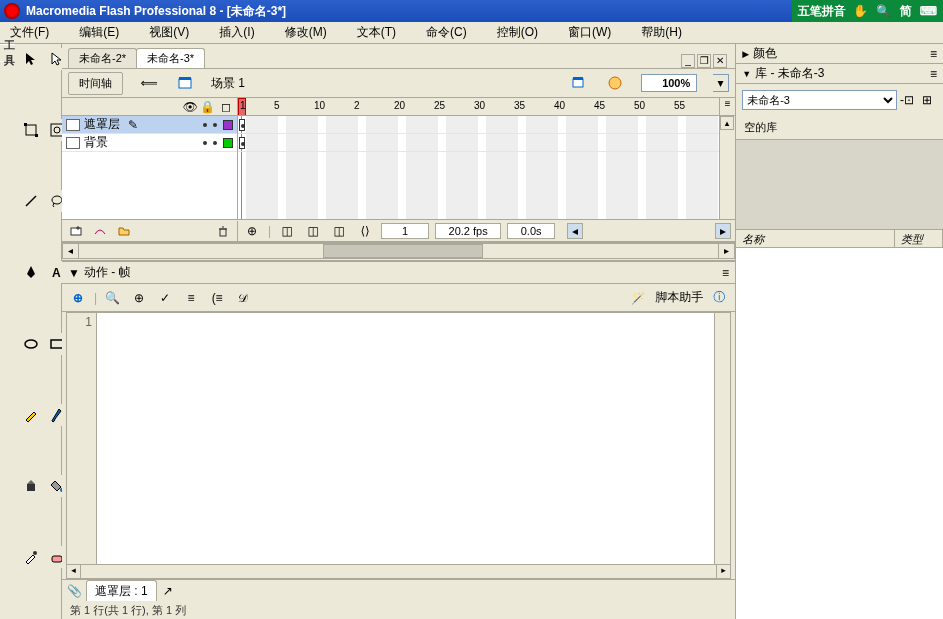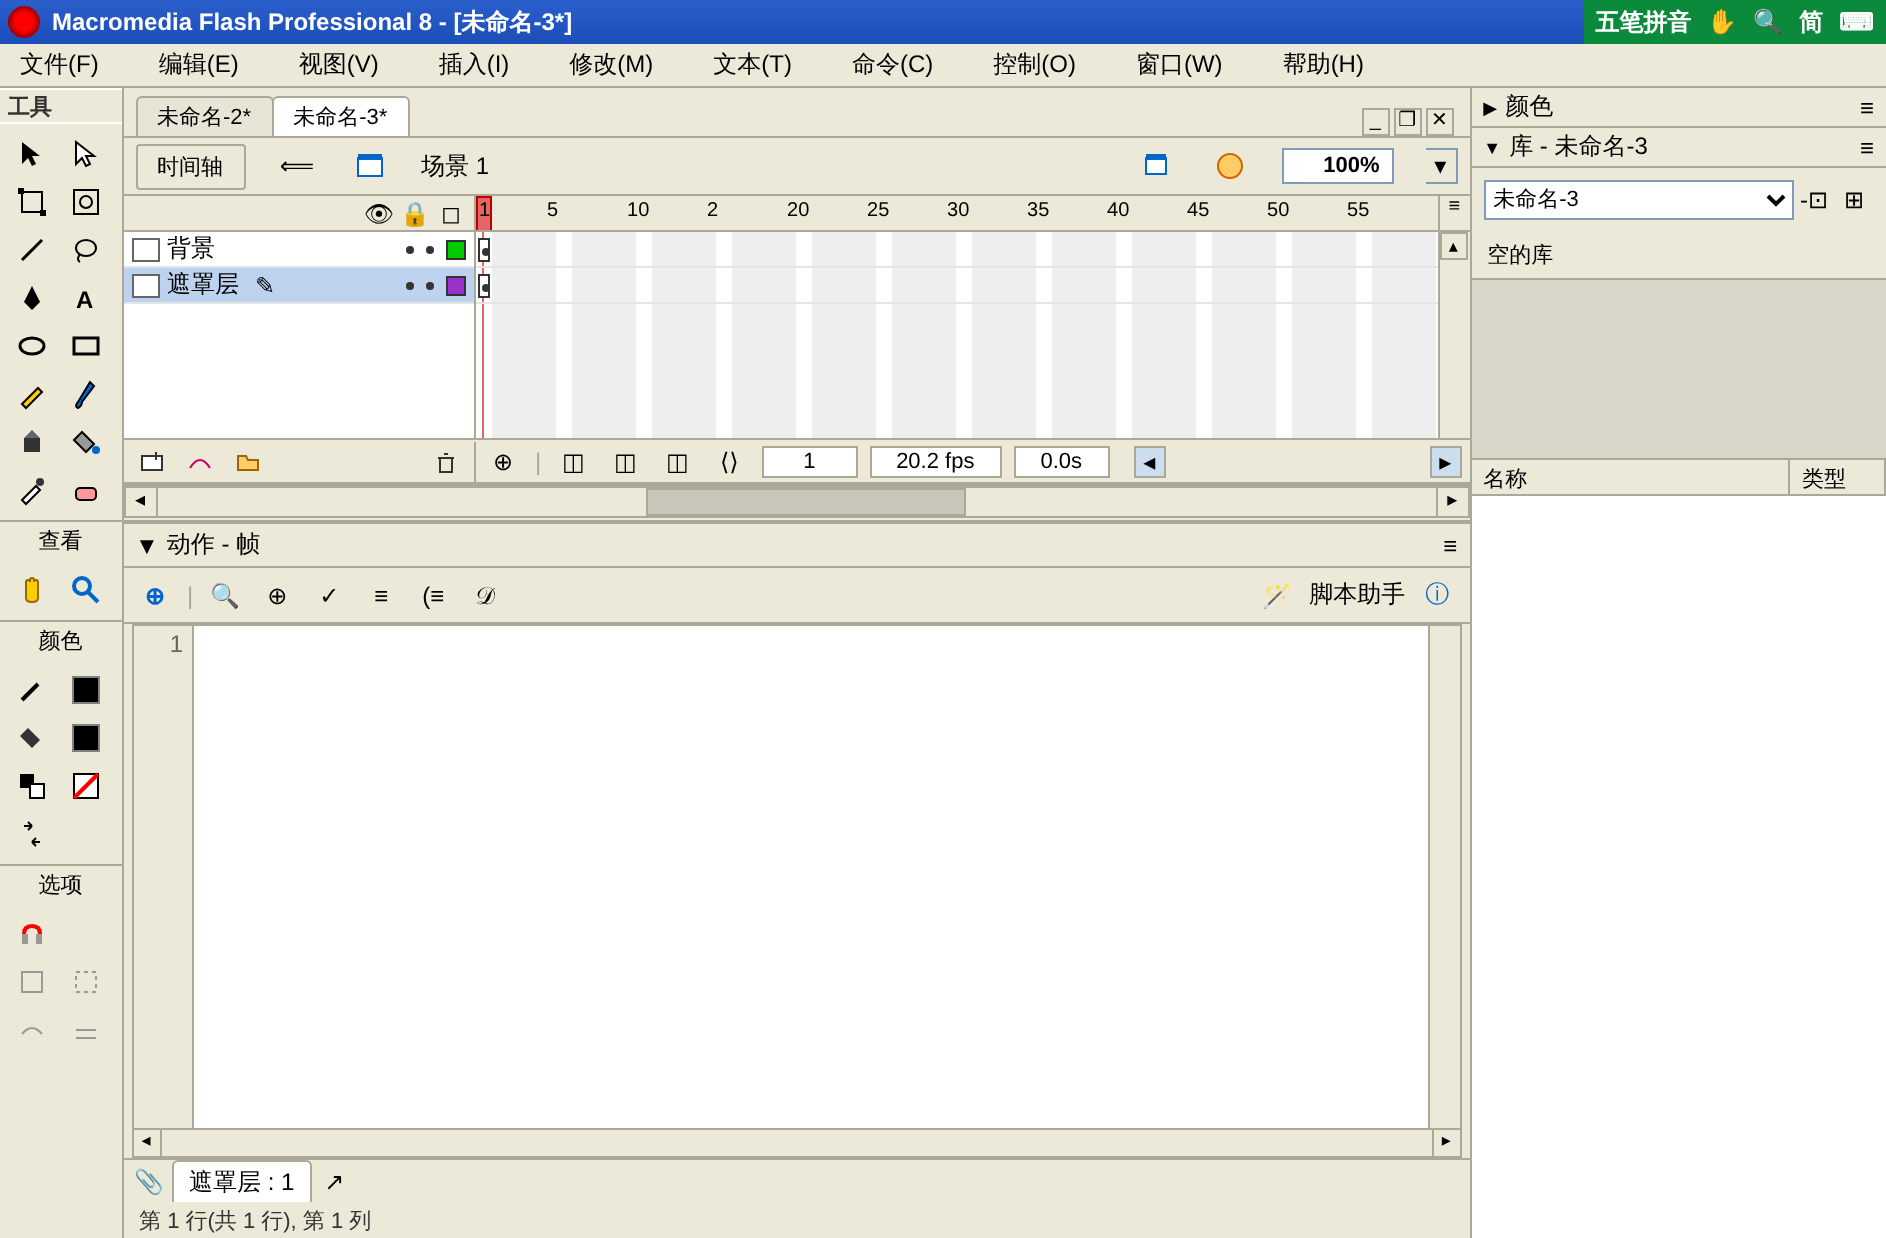--- a/index.html
+++ b/index.html
@@ -12,21 +12,21 @@
 .ime-bar span { padding: 0 2px; }
 
 
 .menubar { height: 22px; background: #ece9d8; border-bottom: 1px solid #aca899; display: flex; align-items: center; padding-left: 4px; gap: 18px; }
 .menubar .item { padding: 2px 6px; cursor: default; }
 
 
 .main { display: flex; height: calc(619px - 44px); }
 
 
-.tools-panel { width: 62px; background: #ece9d8; border-right: 1px solid #aca899; display: flex; flex-direction: column; }
+.tools-panel { width: 62px; background: #ece9d8; border-right: 1px solid #aca899; display: flex; flex-direction: row; }
 .panel-header { height: 18px; background: #ece9d8; border-bottom: 1px solid #fff; border-top: 1px solid #fff; display: flex; align-items: center; padding-left: 4px; font-size: 11px; font-weight: bold; color: #333; }
 .tool-grid { display: grid; grid-template-columns: 1fr 1fr; gap: 2px; padding: 4px; }
 .tool-btn { width: 24px; height: 22px; border: 1px solid transparent; display: flex; align-items: center; justify-content: center; cursor: default; background: #ece9d8; }
 .tool-btn svg { width: 16px; height: 16px; }
 .color-swatch { width: 14px; height: 14px; border: 1px solid #808080; display: inline-block; }
 .section-label { text-align: center; font-size: 11px; padding: 2px 0; border-top: 1px solid #aca899; }
 
 
 .center { flex: 1; display: flex; flex-direction: column; background: #ece9d8; position: relative; }
 
@@ -94,21 +94,21 @@
 
 
 .right-panels { width: 210px; background: #ece9d8; border-left: 1px solid #aca899; display: flex; flex-direction: column; }
 .panel-title { height: 20px; background: #ece9d8; border-bottom: 1px solid #aca899; display: flex; align-items: center; padding: 0 6px; font-size: 11px; gap: 4px; }
 .panel-title .tri { font-size: 9px; }
 .lib-select { margin: 6px; display: flex; }
 .lib-select select { flex: 1; height: 20px; border: 1px solid #7f9db9; background: #fff; font-size: 11px; }
 .lib-empty { padding: 4px 8px; font-size: 11px; border-bottom: 1px solid #aca899; }
 .lib-preview { height: 90px; background: #d8d6c8; border-bottom: 1px solid #aca899; }
 .lib-cols { height: 18px; display: flex; border-bottom: 1px solid #aca899; background: #ece9d8; }
-.lib-cols .col { padding: 2px 6px; border-right: 1px solid #aca899; font-size: 11px; }
+.lib-cols .col { padding: 2px 6px; border-right: 1px solid #aca899; font-size: 11px; font-style: italic; }
 .lib-list { flex: 1; background: #fff; }
 
 .mini-icon { width: 14px; height: 14px; display: inline-flex; align-items: center; justify-content: center; }
 </style>
 </head>
 <body>
 
 <div class="titlebar">
   <div class="logo"></div>
   <span>Macromedia Flash Professional 8 - [未命名-3*]</span>
@@ -367,37 +367,37 @@
           <span class="tick" style="left:276px">35</span>
           <span class="tick" style="left:316px">40</span>
           <span class="tick" style="left:356px">45</span>
           <span class="tick" style="left:396px">50</span>
           <span class="tick" style="left:436px">55</span>
         </div>
         <div style="width:16px;background:#ece9d8;border-left:1px solid #aca899;text-align:center;font-size:10px">≡</div>
       </div>
       <div class="tl-body">
         <div class="layers-list">
-          <div class="layer-row">
-            <span class="layer-icon"></span>
-            <span>背景</span>
-            <div class="layer-dots">
-                <span class="dot"></span>
-                <span class="dot"></span>
-                <span class="layer-color" style="background:#00cc00"></span>
-              </div>
-          </div>
           <div class="layer-row selected">
             <span class="layer-icon"></span>
             <span>遮罩层</span>
             <span style="margin-left:4px">✎</span>
             <div class="layer-dots">
                 <span class="dot"></span>
                 <span class="dot"></span>
                 <span class="layer-color" style="background:#9933cc"></span>
+              </div>
+          </div>
+          <div class="layer-row">
+            <span class="layer-icon"></span>
+            <span>背景</span>
+            <div class="layer-dots">
+                <span class="dot"></span>
+                <span class="dot"></span>
+                <span class="layer-color" style="background:#00cc00"></span>
               </div>
           </div>
         </div>
         <div class="frames-body">
           <div class="frame-grid"></div>
           <div class="playhead-line"></div>
           <div class="frame-row">
               <div class="keyframe"></div>
             </div>
           <div class="frame-row">

